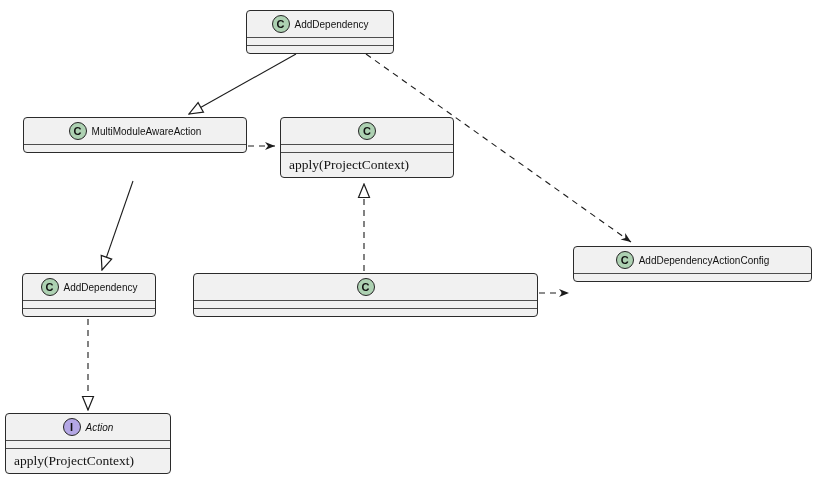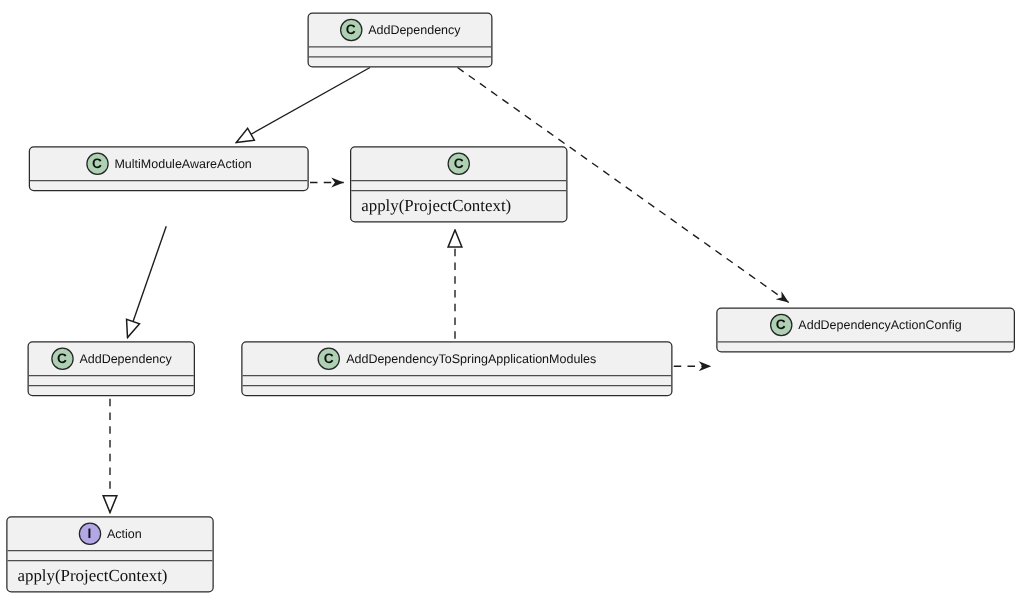--- a/index.html
+++ b/index.html
@@ -21,21 +21,21 @@
     font-size:14px;
     box-sizing:border-box;
   }
   .hdr{
     display:flex;align-items:center;justify-content:center;gap:5px;
     height:26px;padding:0 6px;
     border-bottom:1px solid #4d4d4d;
     white-space:nowrap;
   }
   .hdr .title{font-size:10px;}
-  .hdr .title.italic{}
+  .hdr .title.italic{font-style:italic;}
   .circ{
     flex:0 0 auto;
     width:16px;height:16px;border-radius:50%;
     display:flex;align-items:center;justify-content:center;
     font-weight:bold;font-size:11px;line-height:1;
     border:1px solid #242424;color:#101010;
   }
   .circ.class-c{background:#add1b2;}
   .circ.iface-i{background:#b4a7e5;}
   .cmp{
@@ -102,21 +102,20 @@
       <span class="circ class-c">C</span>
       <span class="title">AddDependency</span>
     </div>
     <div class="cmp empty"></div>
     <div class="cmp empty"></div>
   </div>
 
   <div class="uml" style="left:193px;top:273px;width:345px;">
     <div class="hdr">
       <span class="circ class-c">C</span>
-      <span class="title">AddDependencyToSpringApplicationModules</span>
     </div>
     <div class="cmp empty"></div>
     <div class="cmp empty"></div>
   </div>
 
   <div class="uml" style="left:573px;top:246px;width:239px;">
     <div class="hdr">
       <span class="circ class-c">C</span>
       <span class="title">AddDependencyActionConfig</span>
     </div>

